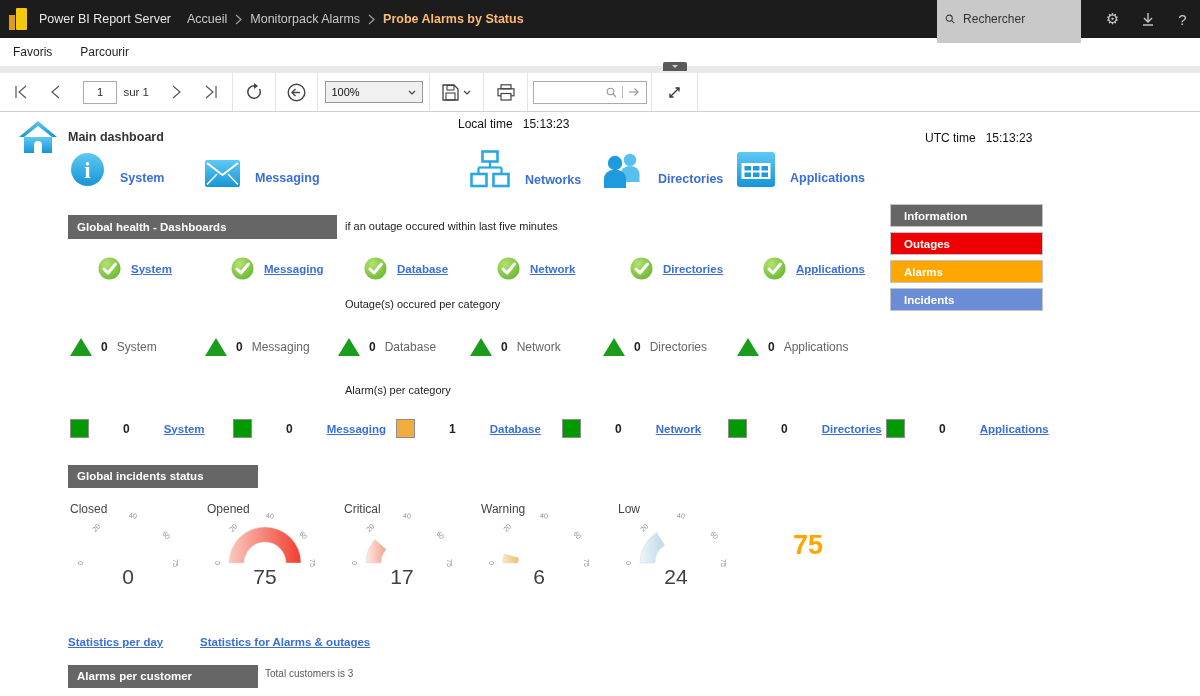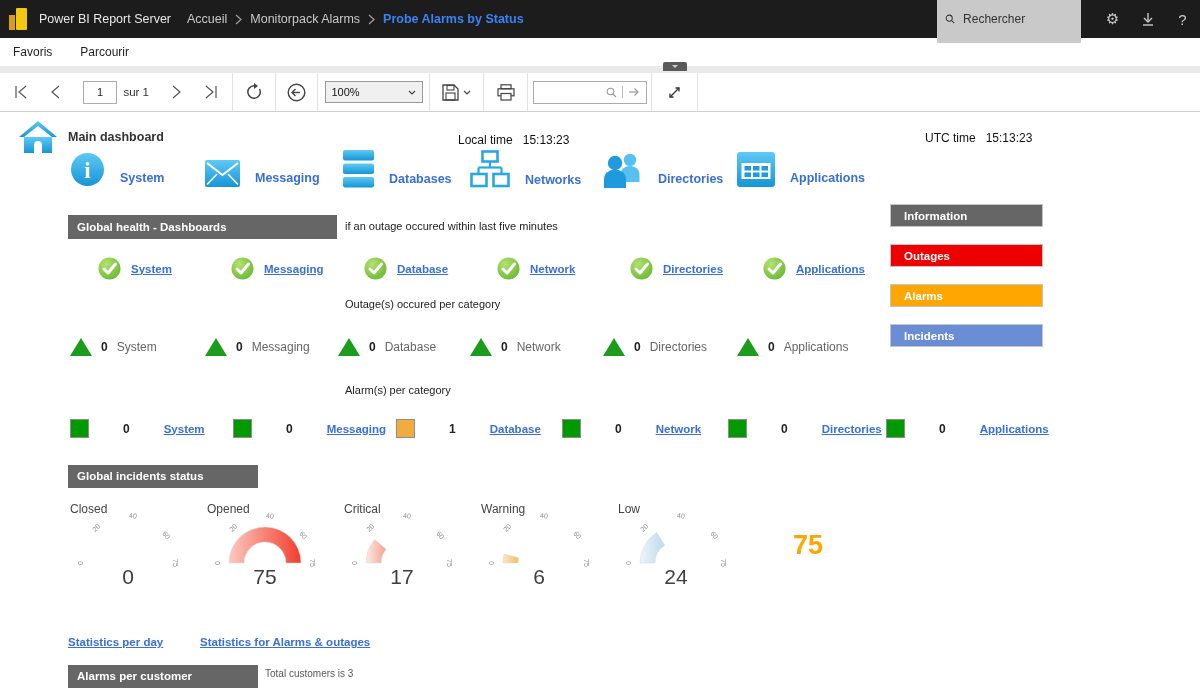--- a/index.html
+++ b/index.html
@@ -8,21 +8,21 @@
   svg{display:block}
   a{cursor:pointer}
 
   
   .topbar{position:absolute;top:0;left:0;right:0;height:38px;background:#1c1c1c;
           display:flex;align-items:center;color:#ddd;z-index:5}
   .logo{margin:0 11px 0 9px}
   .brand{font-size:12.5px;color:#e8e8e8;margin-right:16px;white-space:nowrap}
   .breadcrumb{display:flex;align-items:center;gap:8px;font-size:12.5px;white-space:nowrap}
   .breadcrumb a{color:#c9c9c9;text-decoration:none}
-  .breadcrumb .current{color:#3b82f6;font-weight:bold}
+  .breadcrumb .current{color:#fdba74;font-weight:bold}
   .topbar-right{margin-left:auto;display:flex;align-items:center}
   .tsearch{width:128px;height:22px;background:#c9c9c9;display:flex;align-items:center;gap:6px;
            padding:13px 8px;margin-right:14px;border-radius:1px}
   .tsearch input{border:0;background:transparent;font-size:12px;color:#222;width:100%;
                  outline:none;font-family:inherit}
   .tsearch input::placeholder{color:#333}
   .topbar-btn{width:35px;height:38px;display:flex;align-items:center;justify-content:center;
               color:#c9c9c9;cursor:pointer;font-size:15px}
 
   
@@ -68,21 +68,21 @@
 
   .sec-bar{position:absolute;height:24px;color:#fff;font-weight:bold;font-size:11.5px;
            line-height:24px;padding-left:9px;box-sizing:border-box;white-space:nowrap}
   .note{position:absolute;font-size:11px;color:#222;white-space:nowrap}
 
   .hitem{position:absolute;display:flex;align-items:center;gap:10px}
   .blue-link{color:#3a6fd8;font-weight:bold;text-decoration:underline;font-size:11.5px;
              white-space:nowrap}
 
   .legend{position:absolute;left:890px;top:92px;width:153px}
-  .legend-box{width:153px;height:23px;margin-bottom:17px;color:#fff;font-weight:bold;
+  .legend-box{width:153px;height:23px;margin-bottom:5px;color:#fff;font-weight:bold;
               font-size:11.5px;line-height:23px;padding-left:13px;box-sizing:border-box;
               border:1px solid #c4c4c4}
 
   .titem{position:absolute;display:flex;align-items:center;gap:9px}
   .titem .cnt{font-weight:bold;font-size:12px;color:#222}
   .titem .lb{font-size:12px;color:#666}
 
   .sitem{position:absolute;display:flex;align-items:center;gap:34px}
   .square{width:17px;height:17px;border:1px solid #8e8e8e}
   .sitem .cnt{font-weight:bold;font-size:12px;color:#222}
@@ -254,21 +254,21 @@
 
 <div class="content">
 
   <span class="abs" style="left:18px;top:8px">
     <svg width="40" height="40" viewBox="0 0 40 40">
       <polygon points="20,1 39,17 34,17 20,6 6,17 1,17" fill="url(#gradBlue)"></polygon>
       <path d="M6,17 h28 v16 h-10 v-8 a4,4 0 0 0 -8,0 v8 h-10 z" fill="url(#gradBlue)"></path>
     </svg>
   </span>
   <span class="abs page-title" style="left:68px;top:18px">Main dashboard</span>
-  <div class="abs time" style="left:458px;top:21px">
+  <div class="abs time" style="left:458px;top:5px">
     <span>Local time</span>
     <span>15:13:23</span>
   </div>
   <div class="abs time" style="left:925px;top:19px">
     <span>UTC time</span>
     <span>15:13:23</span>
   </div>
 
   <div class="cat" style="left:70px;top:40px">
     <svg width="35" height="35" viewBox="0 0 35 35">
@@ -278,28 +278,20 @@
     <a class="lbl">System</a>
   </div>
   <div class="cat" style="left:205px;top:48px">
     <svg width="35" height="27" viewBox="0 0 35 27">
         <rect x="0" y="0" width="35" height="27" rx="2" fill="url(#gradBlue)"></rect>
         <polyline points="2,3 17.5,15 33,3" fill="none" stroke="#fff" stroke-width="2"></polyline>
         <line x1="2" y1="24.5" x2="12" y2="14" stroke="#fff" stroke-width="1.6"></line>
         <line x1="33" y1="24.5" x2="23" y2="14" stroke="#fff" stroke-width="1.6"></line>
       </svg>
     <a class="lbl">Messaging</a>
-  </div>
-  <div class="cat" style="left:343px;top:38px">
-    <svg width="31" height="38" viewBox="0 0 31 38">
-        <rect x="0" y="0" width="31" height="10.5" rx="2" fill="url(#gradBlue)"></rect>
-        <rect x="0" y="13.5" width="31" height="10.5" rx="2" fill="url(#gradBlue)"></rect>
-        <rect x="0" y="27" width="31" height="10.5" rx="2" fill="url(#gradBlue)"></rect>
-      </svg>
-    <a class="lbl">Databases</a>
   </div>
   <div class="cat" style="left:470px;top:38px">
     <svg width="40" height="39" viewBox="0 0 40 39">
         <rect x="12.5" y="1.5" width="15" height="10" fill="#fff" stroke="#28a7e6" stroke-width="2.6"></rect>
         <line x1="20" y1="11.5" x2="20" y2="17.5" stroke="#28a7e6" stroke-width="2.2"></line>
         <line x1="8.5" y1="17.5" x2="31.5" y2="17.5" stroke="#28a7e6" stroke-width="2.2"></line>
         <line x1="8.5" y1="17.5" x2="8.5" y2="23" stroke="#28a7e6" stroke-width="2.2"></line>
         <line x1="31.5" y1="17.5" x2="31.5" y2="23" stroke="#28a7e6" stroke-width="2.2"></line>
         <rect x="1.5" y="24" width="15" height="12" fill="#fff" stroke="#28a7e6" stroke-width="2.6"></rect>
         <rect x="23.5" y="24" width="15" height="12" fill="#fff" stroke="#28a7e6" stroke-width="2.6"></rect>

